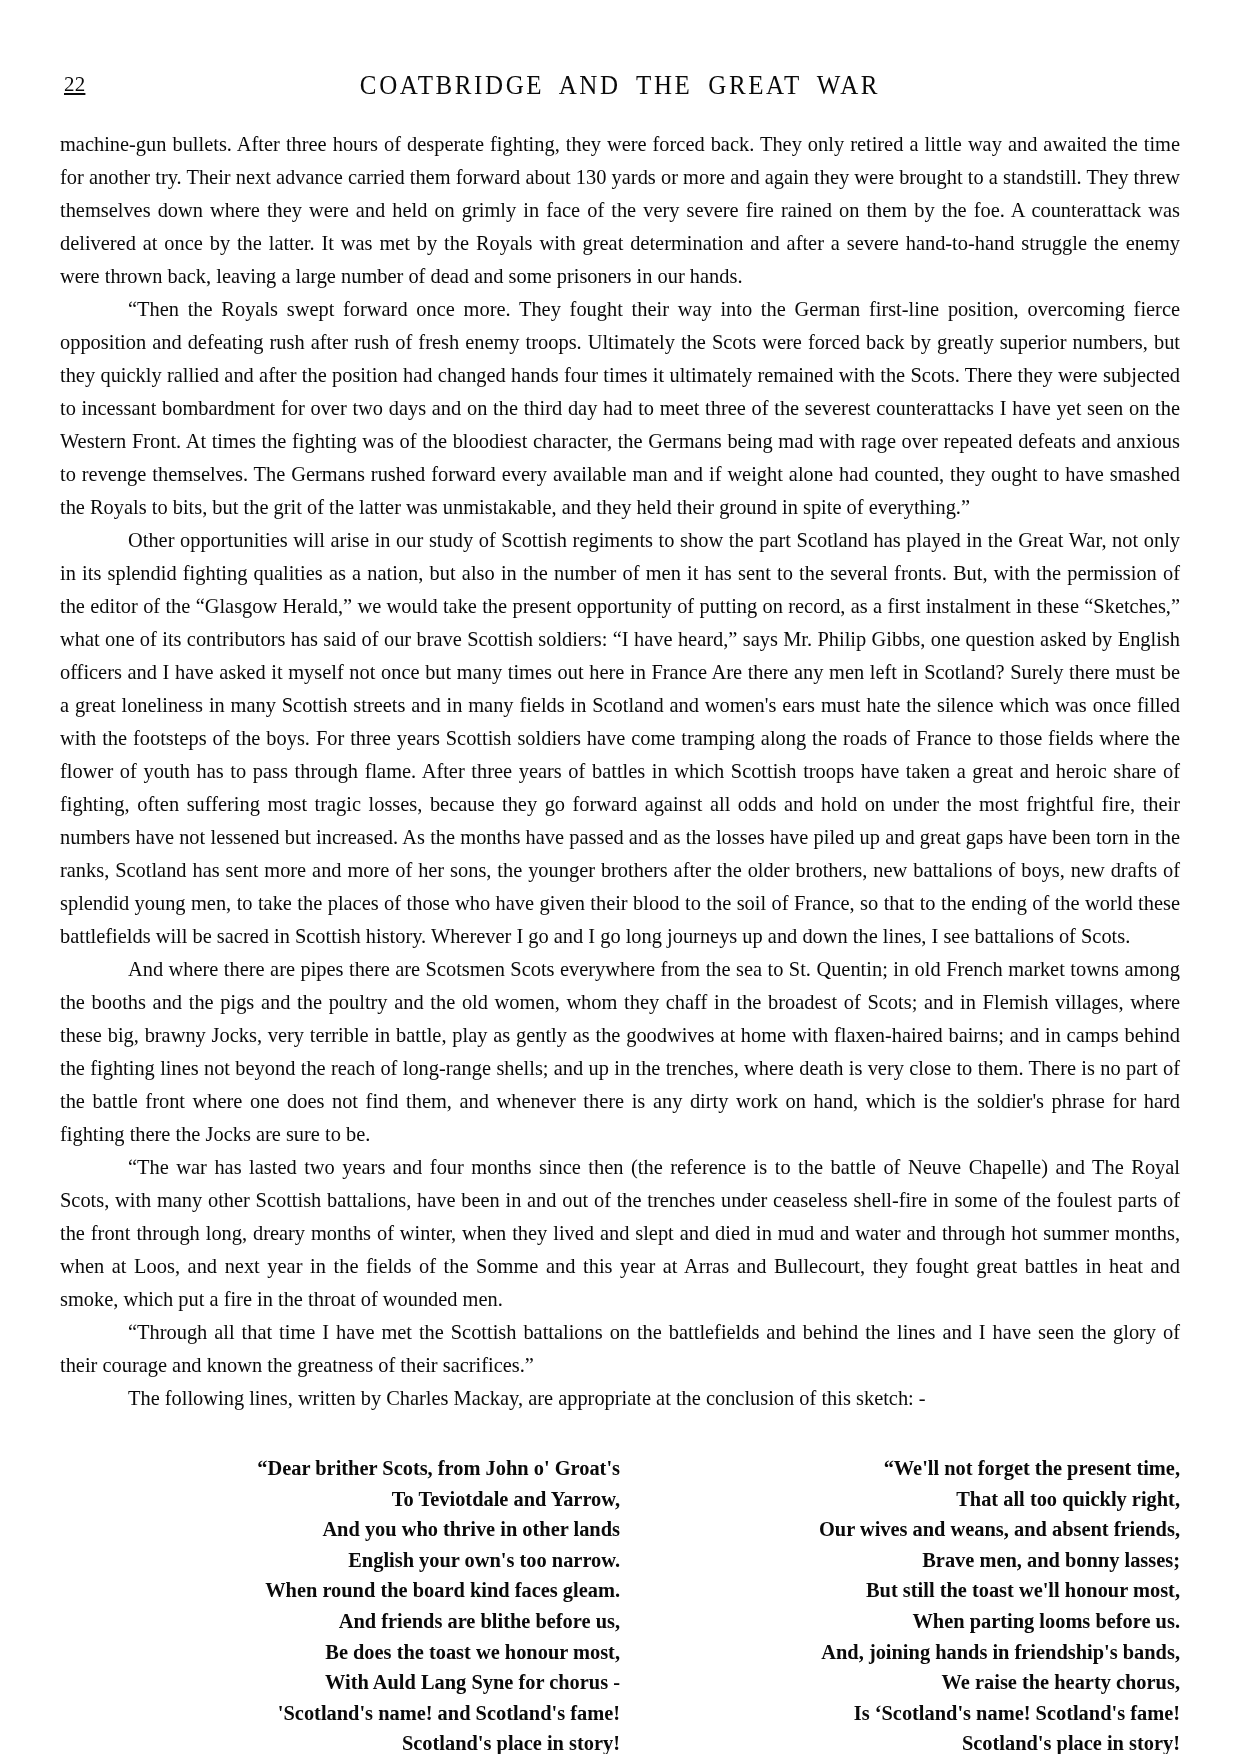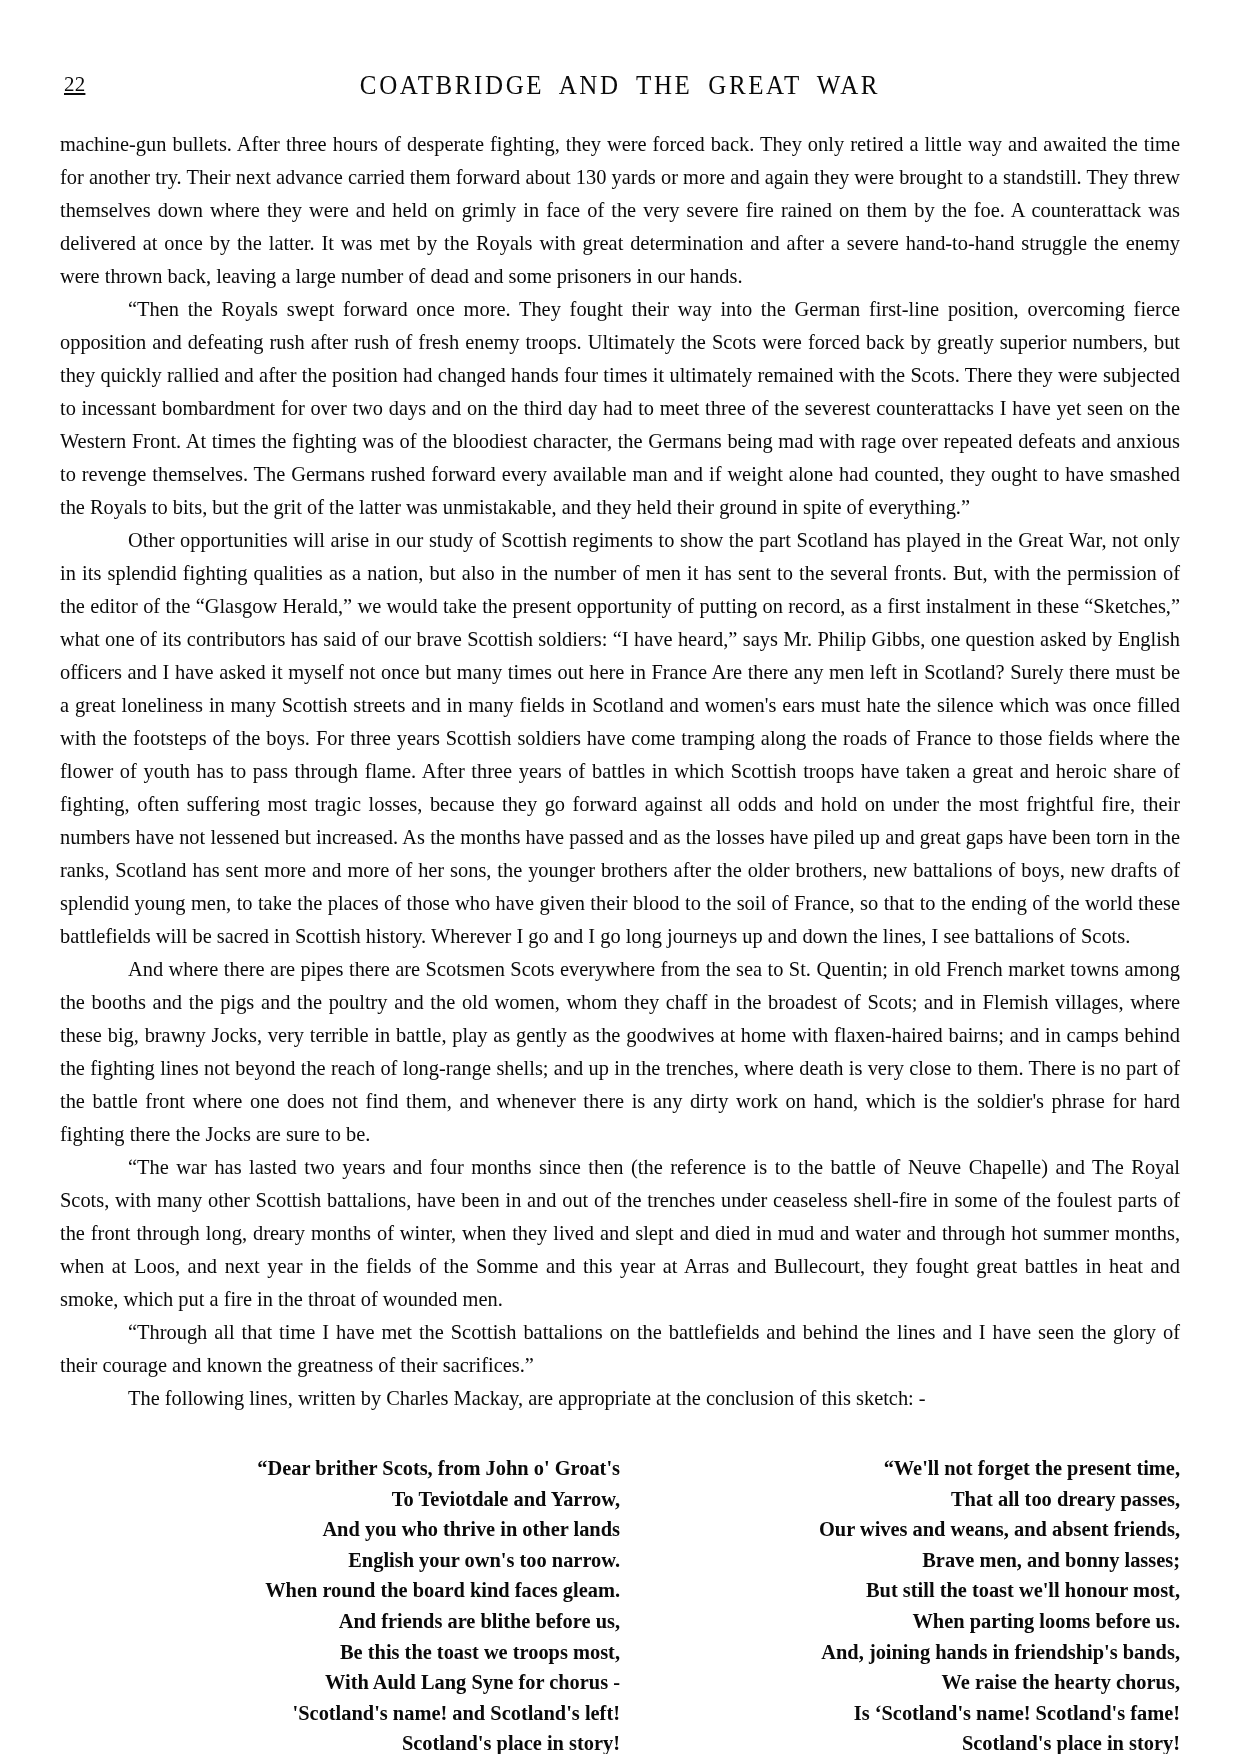--- a/index.html
+++ b/index.html
@@ -112,30 +112,30 @@
     <p class="para indent no-just">The following lines, written by Charles Mackay, are appropriate at the conclusion of this sketch: -</p>
 
     <div class="verse-wrap">
       <div class="verse-col">
         <div class="verse-line">“Dear brither Scots, from John o' Groat's</div>
         <div class="verse-line">To Teviotdale and Yarrow,</div>
         <div class="verse-line">And you who thrive in other lands</div>
         <div class="verse-line">English your own's too narrow.</div>
         <div class="verse-line">When round the board kind faces gleam.</div>
         <div class="verse-line">And friends are blithe before us,</div>
-        <div class="verse-line">Be this the toast we troops most,</div>
+        <div class="verse-line">Be does the toast we honour most,</div>
         <div class="verse-line">With Auld Lang Syne for chorus -</div>
-        <div class="verse-line">'Scotland's name! and Scotland's left!</div>
+        <div class="verse-line">'Scotland's name! and Scotland's fame!</div>
         <div class="verse-line">Scotland's place in story!</div>
         <div class="verse-line">Scotland's might! Scotland's right,</div>
         <div class="verse-line">And immortal glory!”</div>
       </div>
       <div class="verse-col">
         <div class="verse-line">“We'll not forget the present time,</div>
-        <div class="verse-line">That all too dreary passes,</div>
+        <div class="verse-line">That all too quickly right,</div>
         <div class="verse-line">Our wives and weans, and absent friends,</div>
         <div class="verse-line">Brave men, and bonny lasses;</div>
         <div class="verse-line">But still the toast we'll honour most,</div>
         <div class="verse-line">When parting looms before us.</div>
         <div class="verse-line">And, joining hands in friendship's bands,</div>
         <div class="verse-line">We raise the hearty chorus,</div>
         <div class="verse-line">Is ‘Scotland's name! Scotland's fame!</div>
         <div class="verse-line">Scotland's place in story!</div>
         <div class="verse-line">Scotland's might! Scotland's right.</div>
         <div class="verse-line">And immortal glory!' ”</div>

